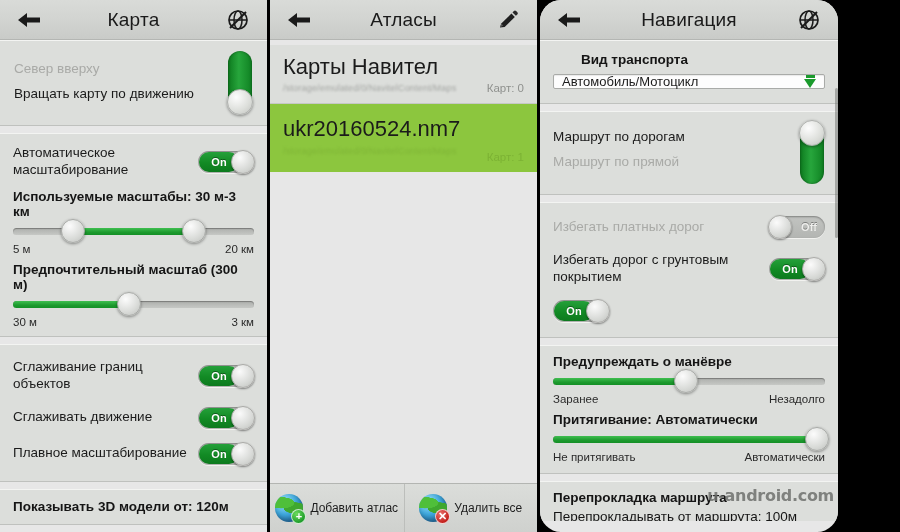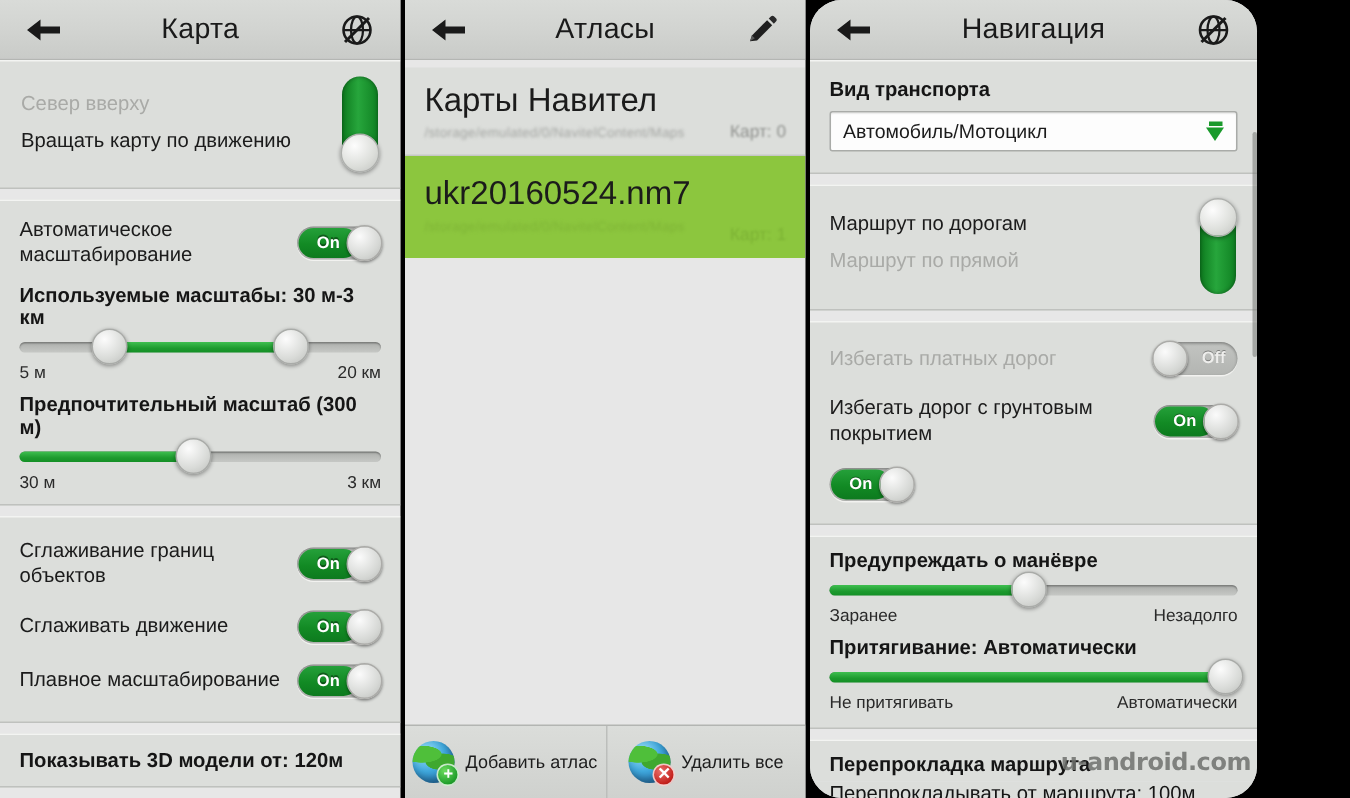--- a/index.html
+++ b/index.html
@@ -195,24 +195,25 @@
     font-size: 11px; font-weight: bold; color: #fff; line-height: 1;
     border: 1px solid rgba(255,255,255,.75);
   }
   .badge.add { background: radial-gradient(circle at 35% 30%, #6ddc5e, #1f9e2b 70%, #14771f); }
   .badge.del { background: radial-gradient(circle at 35% 30%, #e8706b, #c4201c 70%, #8d1513); }
 
   
   .field-label {
     font-size: 13.5px; font-weight: bold; color: #151515;
     padding: 5px 13px 0;
+    margin-left: 28px;
   }
   .select {
     margin: 7px 13px 6px;
-    height: 27px;
+    height: 15px;
     background: #fdfdfd;
     border: 1px solid #a9aba8;
     border-radius: 2px;
     display: flex; align-items: center;
     padding: 0 8px;
     box-shadow: inset 0 1px 1px rgba(0,0,0,.08);
   }
   .select .val { flex: 1 1 auto; font-size: 13px; color: #1b1b1b; }
   .caret {
     width: 0; height: 0; border-left: 6px solid transparent;

